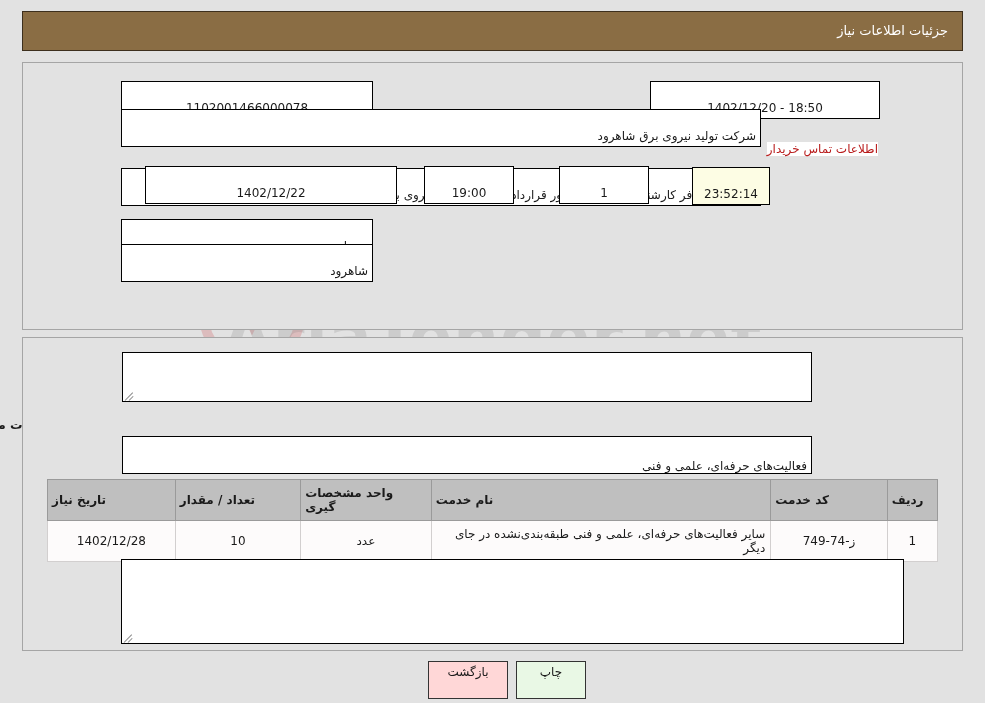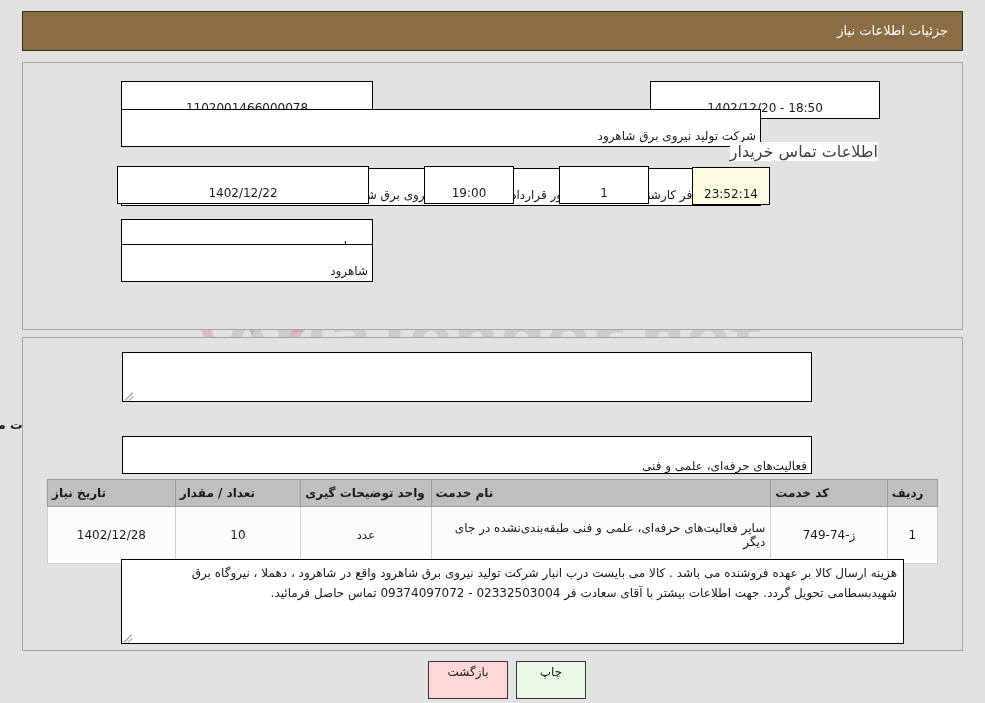--- a/index.html
+++ b/index.html
@@ -100,22 +100,22 @@
   .box.c  { text-align: center; }
   .box.r  { text-align: right; }
   .box.cream { background: #fdfde4; }
   .plain {
     position: absolute;
     font-size: 12px;
     color: #1a1a1a;
   }
   .link {
     position: absolute;
-    font-size: 16px;
-    color: #404040;
+    font-size: 12px;
+    color: #b91c1c;
     cursor: pointer;
     background: #ffffff;
   }
 
   
   .radio {
     position: absolute;
     width: 13px;
     height: 13px;
     border-radius: 50%;
@@ -184,21 +184,21 @@
     border: 1px solid #9a9a9a;
     font-weight: bold;
     padding: 6px 4px;
     text-align: left;
     color: #1a1a1a;
     font-size: 12px;
   }
   #needs-table td {
     background: #fdfbfb;
     border: 1px solid #d2cfcf;
-    padding: 14px 5px;
+    padding: 6px 5px;
     text-align: center;
     color: #1a1a1a;
     vertical-align: middle;
   }
 
   
   .btn {
     position: absolute;
     border: 1px solid #333333;
     box-sizing: border-box;
@@ -236,21 +236,21 @@
 <div class="box c" style="right:105px; top:81px; width:230px; height:21px; z-index:9;">18:50 - 1402/12/20</div>
 
 <div class="lbl" style="right:878px; top:113px; width:80px;">نام دستگاه خریدار:</div>
 <div class="box r" style="right:224px; top:109px; width:640px; height:21px; z-index:9;">شرکت تولید نیروی برق شاهرود</div>
 
 <div class="lbl" style="right:878px; top:142px; width:85px;">ایجاد کننده درخواست:</div>
 <div class="box r" style="right:224px; top:138px; width:640px; height:21px; z-index:9;margin-top:30px;">امیر سعادت فر کارشناس تدارکات و امور قراردادها شرکت تولید نیروی برق شاهرود</div>
 <div class="link" style="right:107px; top:142px; z-index:11;">اطلاعات تماس خریدار</div>
 
 <div class="lbl" style="right:878px; top:165px; width:85px; line-height:16px;">مهلت ارسال پاسخ: تا تاریخ:</div>
-<div class="box c" style="right:616px; top:166px; width:252px; height:21px; z-index:9;">1402/12/22</div>
+<div class="box c" style="right:588px; top:166px; width:252px; height:21px; z-index:9;">1402/12/22</div>
 <div class="plain" style="right:565px; top:171px;">ساعت</div>
 <div class="box c" style="right:471px; top:166px; width:90px; height:21px; z-index:9;">19:00</div>
 <div class="box c" style="right:336px; top:166px; width:90px; height:21px; z-index:9;">1</div>
 <div class="plain" style="right:303px; top:171px;">روز و</div>
 <div class="box c cream" style="right:215px; top:167px; width:78px; height:19px; z-index:9;text-align:center;">23:52:14</div>
 <div class="plain" style="right:117px; top:171px;">ساعت باقي مانده</div>
 
 <div class="lbl" style="right:878px; top:224px; width:85px;">استان محل تحویل:</div>
 <div class="box r" style="right:612px; top:219px; width:252px; height:21px; z-index:9;">سمنان</div>
 
@@ -287,40 +287,39 @@
 
 <div class="lbl lbl-b" style="right:878px; top:446px; width:78px;">گروه خدمت:</div>
 <div class="box r" style="right:173px; top:436px; width:690px; height:26px; line-height:22px; z-index:9;">فعالیت‌های حرفه‌ای، علمی و فنی</div>
 
 <table id="needs-table">
   <thead>
     <tr>
       <th style="width:42px;">ردیف</th>
       <th style="width:111px;">کد خدمت</th>
       <th style="width:348px;">نام خدمت</th>
-      <th style="width:126px;">واحد توضیحات گیری</th>
+      <th style="width:126px;">واحد مشخصات گیری</th>
       <th style="width:122px;">تعداد / مقدار</th>
       <th style="width:122px;">تاریخ نیاز</th>
     </tr>
   </thead>
   <tbody>
     <tr>
       <td>1</td>
       <td>ز-74-749</td>
       <td style="text-align:right;">سایر فعالیت‌های حرفه‌ای، علمی و فنی طبقه‌بندی‌نشده در جای دیگر</td>
       <td>عدد</td>
       <td>10</td>
       <td>1402/12/28</td>
     </tr>
   </tbody>
 </table>
 
 <div class="lbl lbl-b" style="right:878px; top:592px; width:90px;">توضیحات خریدار:</div>
 <div class="ta" style="right:81px; top:559px; width:783px; height:85px; line-height:20px;">
-  <span>هزینه ارسال کالا بر عهده فروشنده می باشد . کالا می بایست درب انبار شرکت تولید نیروی برق شاهرود واقع در شاهرود ، دهملا ، نیروگاه برق شهیدبسطامی تحویل گردد. جهت اطلاعات بیشتر با آقای سعادت فر  02332503004 - 09374097072 تماس حاصل فرمائید.</span>
   <span class="grip">
     <i style="left:0; top:9px; width:11px; transform:rotate(-45deg);"></i>
     <i style="left:4px; top:9px; width:6px; transform:rotate(-45deg);"></i>
   </span>
 </div>
 
 <div class="btn" id="btn-back">بازگشت</div>
 <div class="btn" id="btn-print">چاپ</div>
 
 </body></html>

